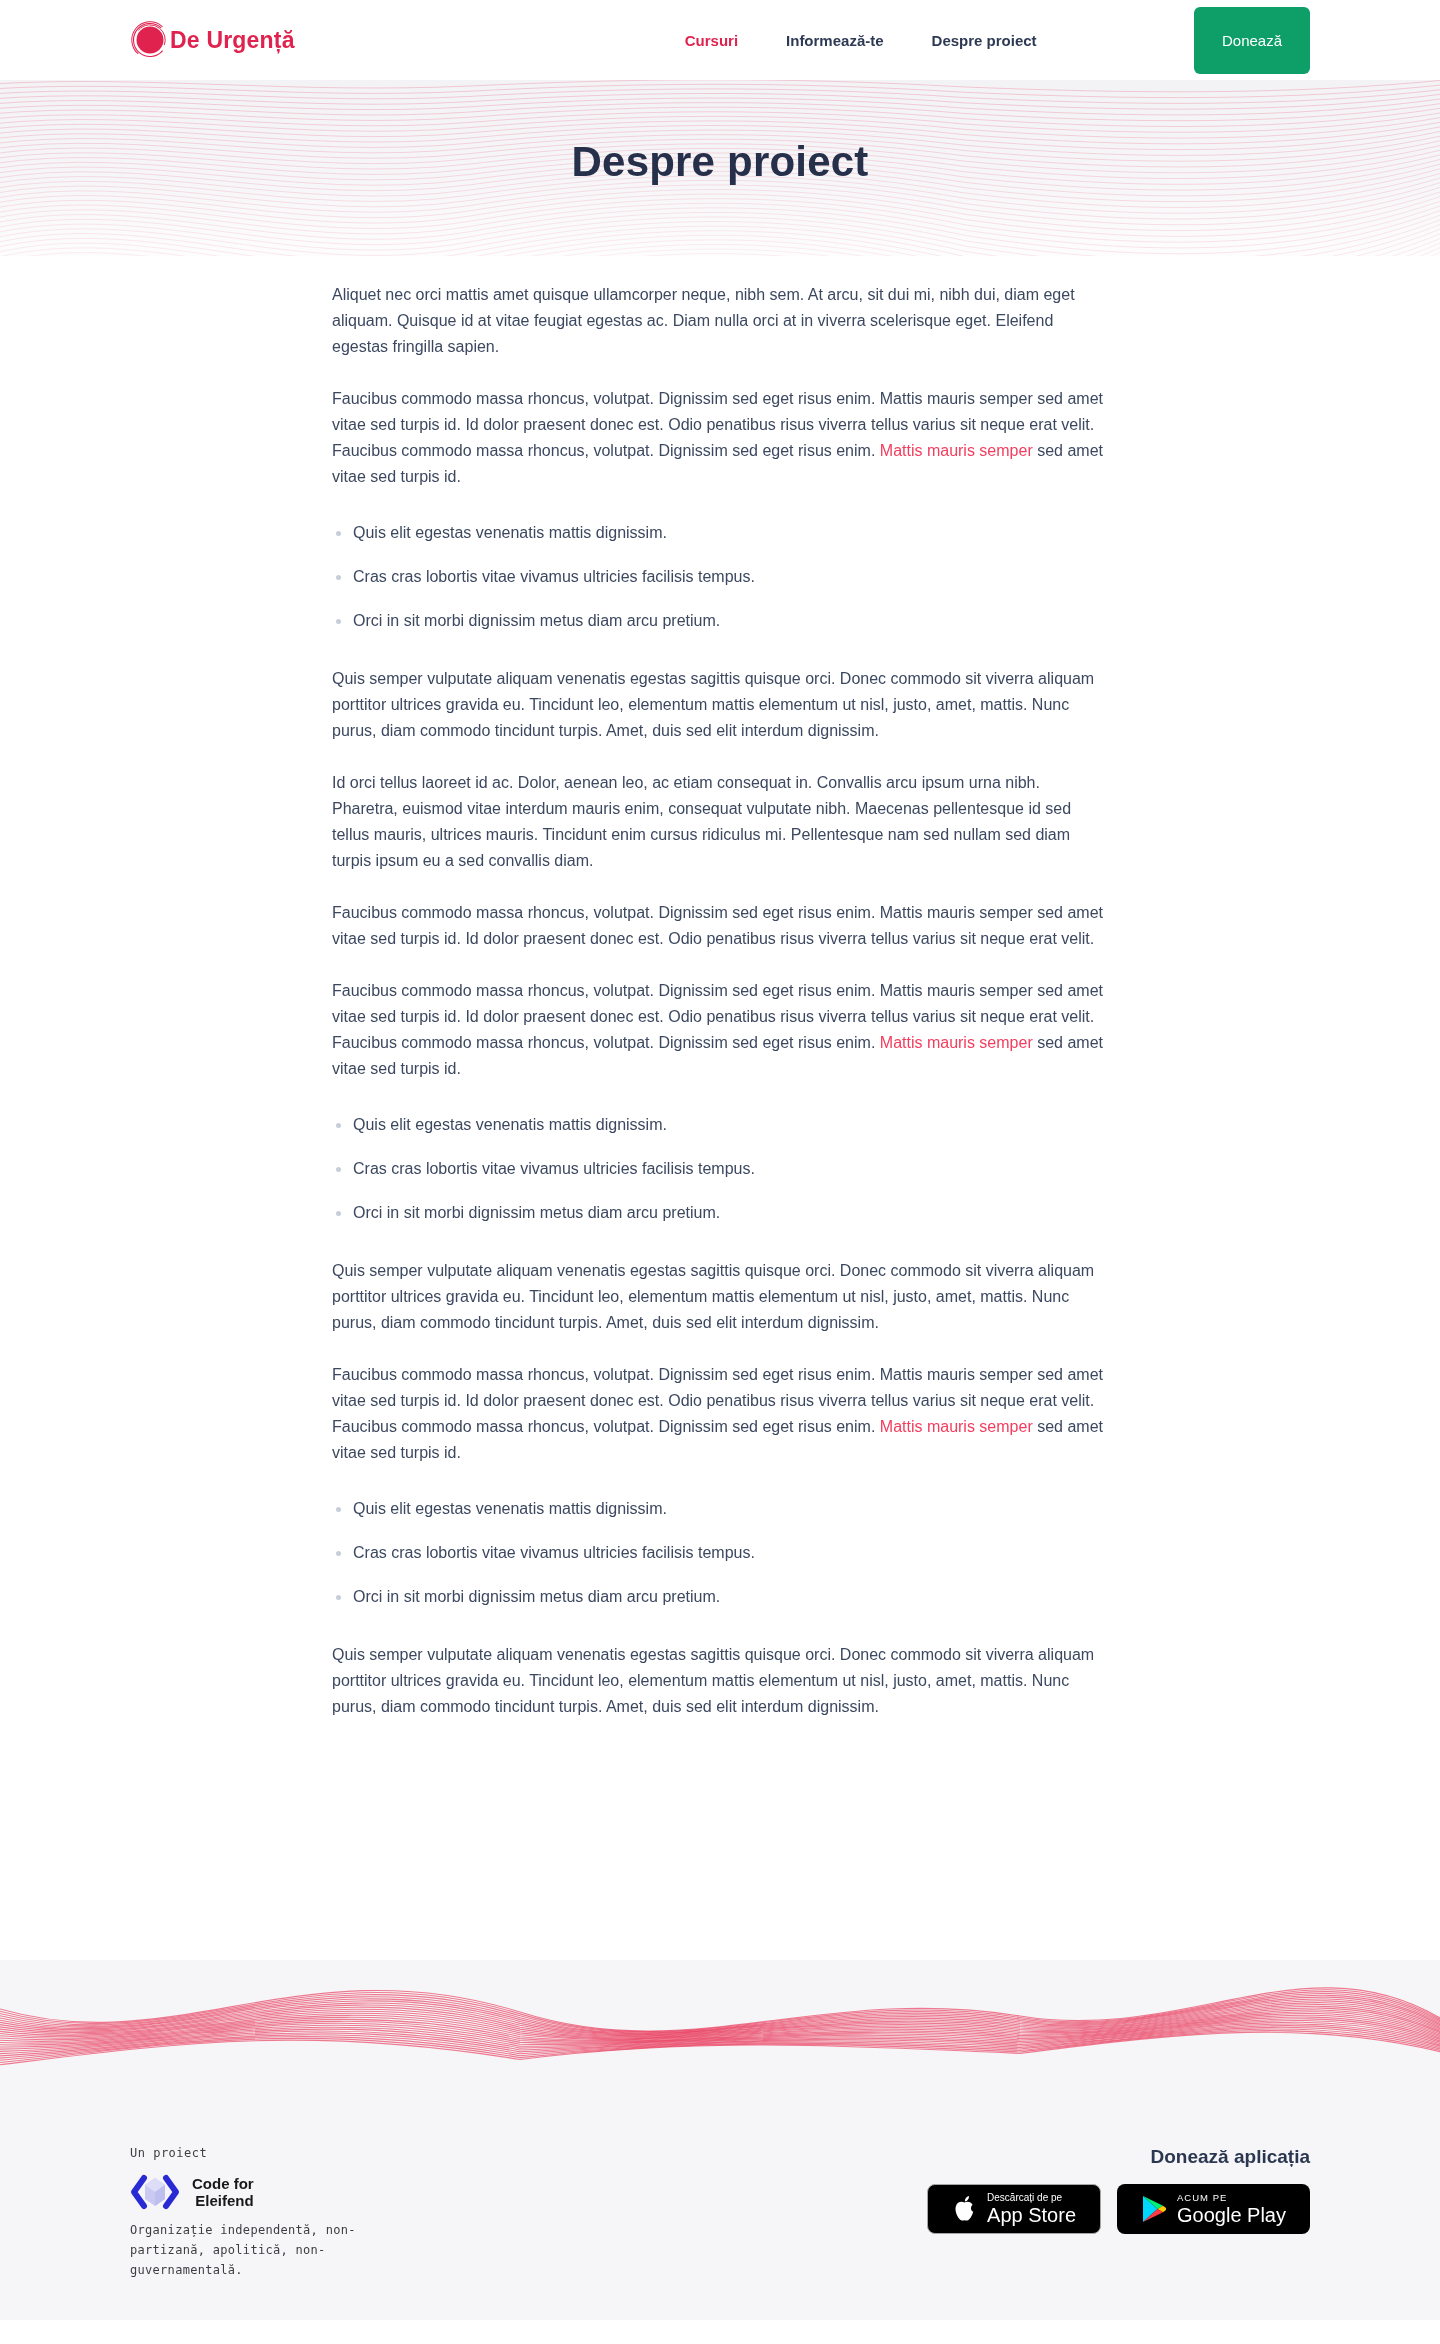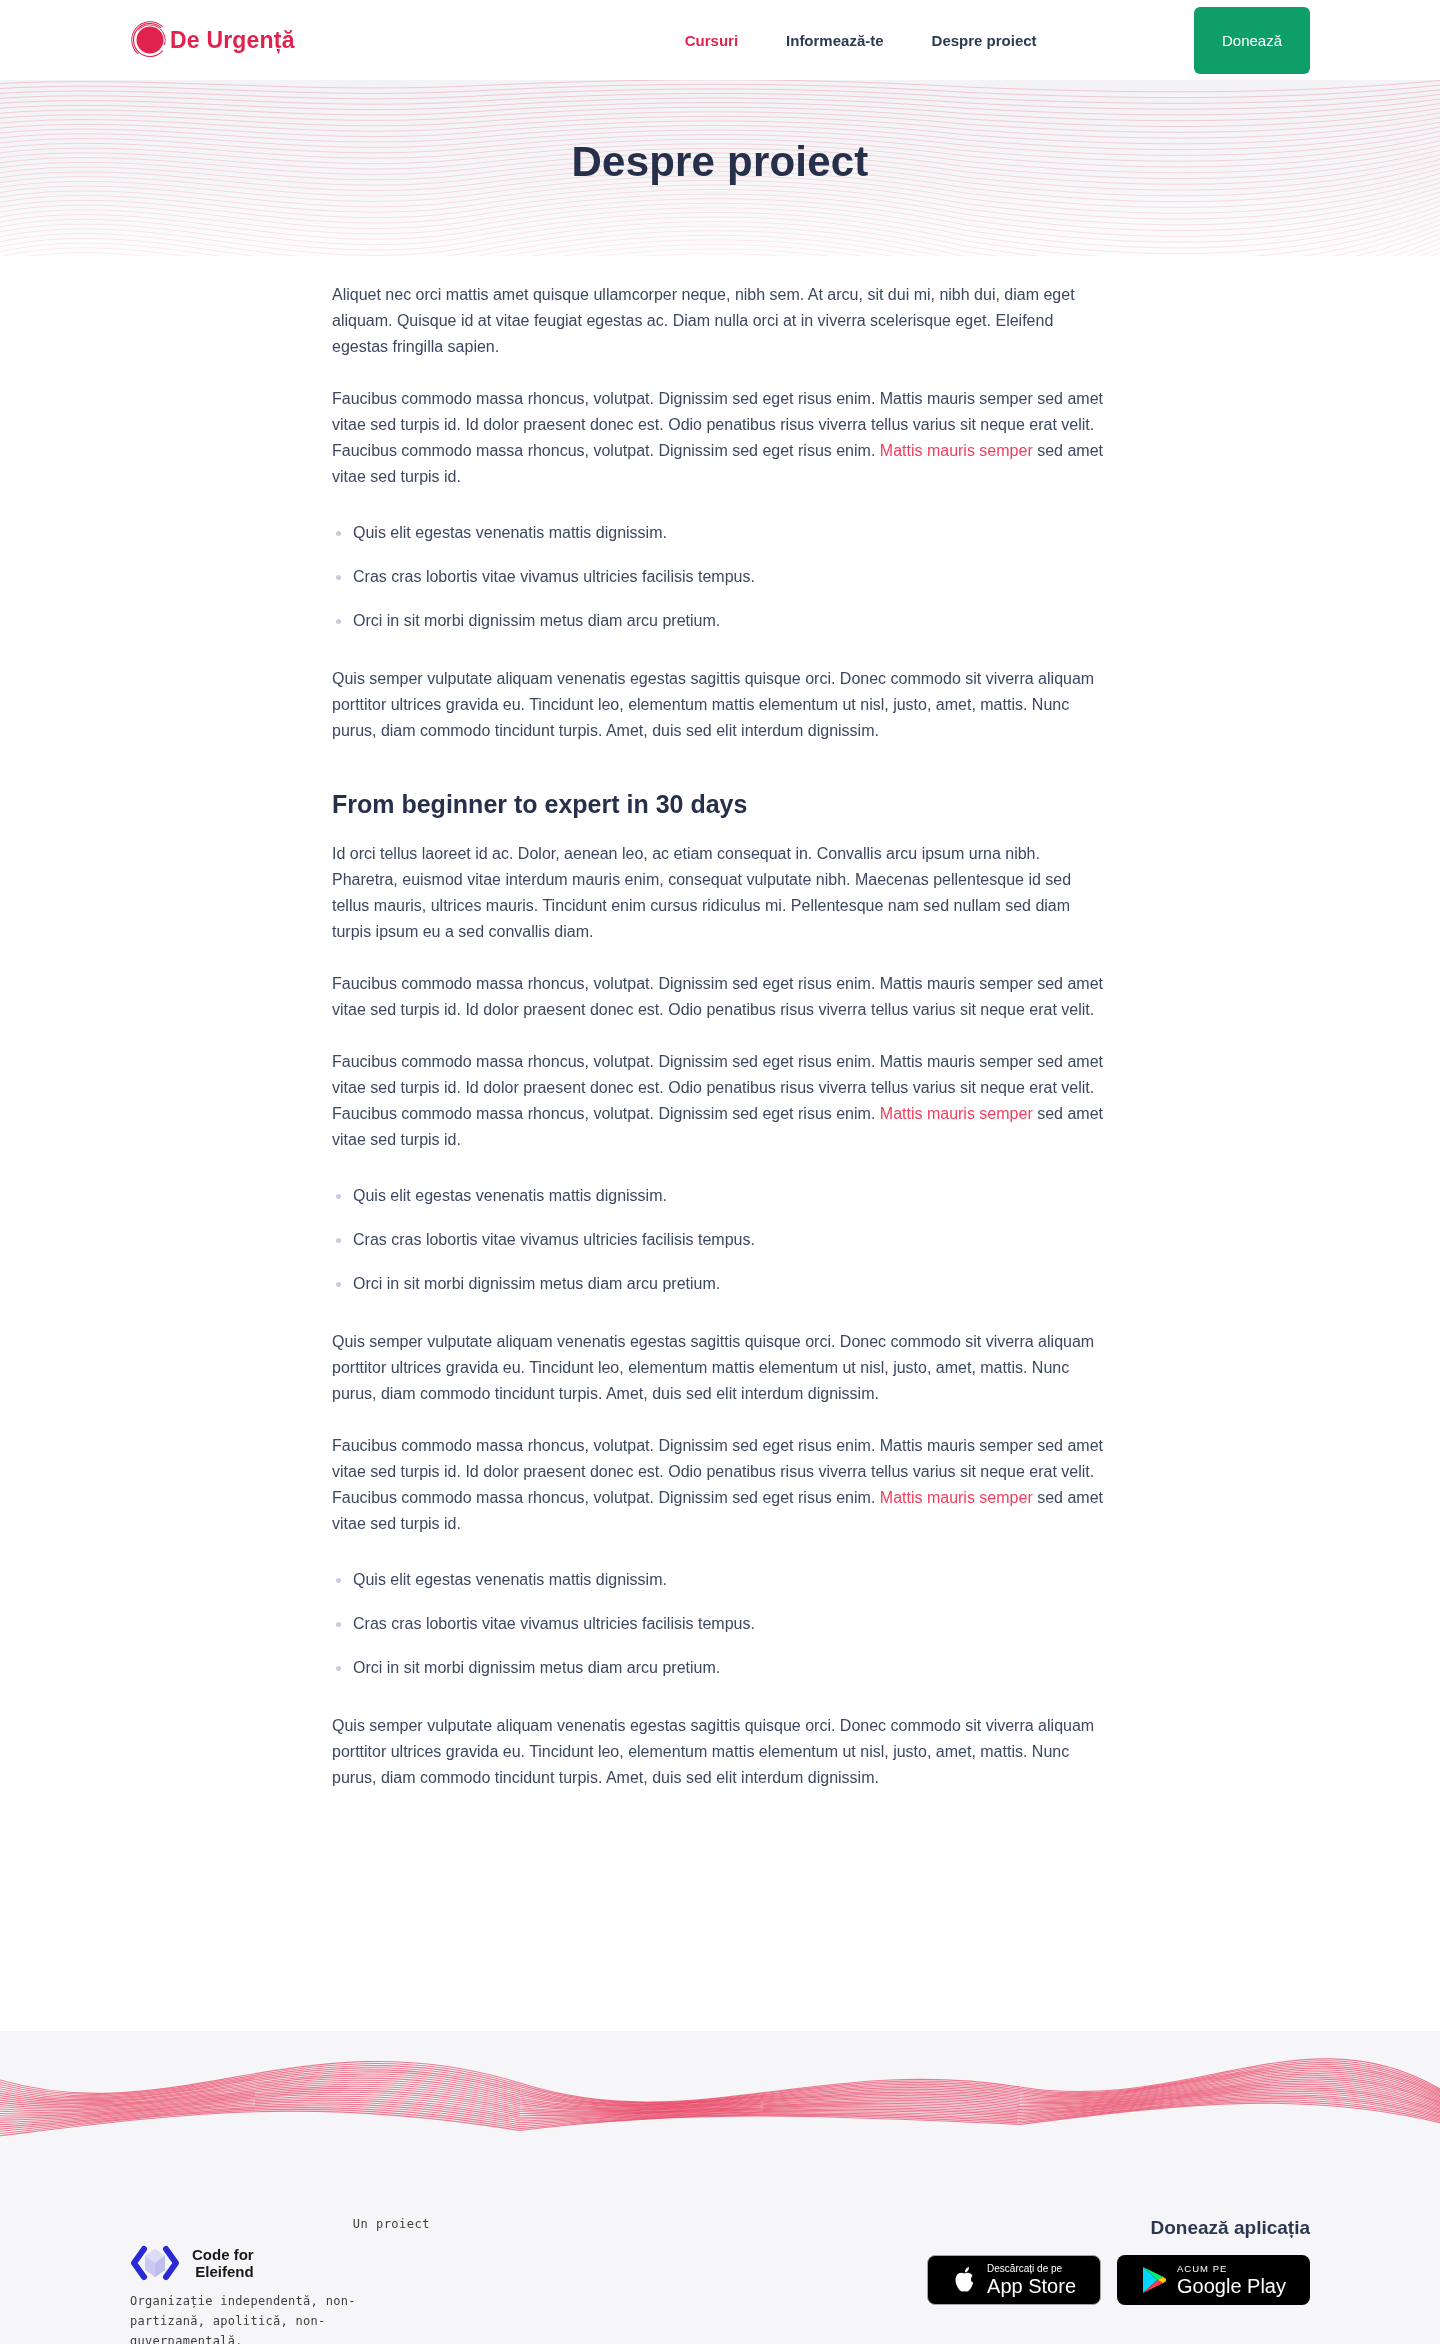--- a/index.html
+++ b/index.html
@@ -50,21 +50,21 @@
   .bullet-list li .dot {
     position:absolute; left:4px; top:11px; width:5px; height:5px;
     border-radius:50%; background:#C8CED9;
   }
 
   
   .site-footer { background:#F6F6F8; position:relative; }
   .footer-waves { display:block; width:1440px; height:150px; }
   .footer-main { display:flex; justify-content:space-between; align-items:flex-start; padding:36px 0 40px 0; }
   .mono { font-family:"DejaVu Sans Mono", monospace; }
-  .un-proiect { font-size:12px; color:#3E3E42; margin-bottom:12px; letter-spacing:.5px;text-align:right; }
+  .un-proiect { font-size:12px; color:#3E3E42; margin-bottom:12px; letter-spacing:.5px; }
   .cfr-logo-row { display:flex; align-items:center; gap:12px; margin-bottom:8px; cursor:pointer;text-align:right; }
   .cfr-name { font-size:15px; line-height:17px; font-weight:bold; color:#18181B; }
   .org-desc { font-size:12px; line-height:20px; color:#3E3E42; width:300px; letter-spacing:.3px; }
   .footer-right { text-align:right; }
   .download-title { font-size:19px; font-weight:bold; color:#2B3750; margin-bottom:16px; }
   .badges { display:flex; gap:16px; }
   .store-badge {
     display:flex; align-items:center; gap:10px; background:#000; color:#fff;
     border-radius:8px; height:50px; padding:0 24px; cursor:pointer; text-decoration:none;
   }
@@ -152,21 +152,20 @@
   <p><span>Faucibus commodo massa rhoncus, volutpat. Dignissim sed eget risus enim. Mattis mauris semper sed amet vitae sed turpis id. Id dolor praesent donec est. Odio penatibus risus viverra tellus varius sit neque erat velit. Faucibus commodo massa rhoncus, volutpat. Dignissim sed eget risus enim. </span><a class="text-link">Mattis mauris semper</a><span> sed amet vitae sed turpis id.</span></p>
 
   <ul class="bullet-list">
     <li><span class="dot"></span><span>Quis elit egestas venenatis mattis dignissim.</span></li>
     <li><span class="dot"></span><span>Cras cras lobortis vitae vivamus ultricies facilisis tempus.</span></li>
     <li><span class="dot"></span><span>Orci in sit morbi dignissim metus diam arcu pretium.</span></li>
   </ul>
 
   <p>Quis semper vulputate aliquam venenatis egestas sagittis quisque orci. Donec commodo sit viverra aliquam porttitor ultrices gravida eu. Tincidunt leo, elementum mattis elementum ut nisl, justo, amet, mattis. Nunc purus, diam commodo tincidunt turpis. Amet, duis sed elit interdum dignissim.</p>
 
-  <h2>From beginner to expert in 30 days</h2>
 
   <p>Id orci tellus laoreet id ac. Dolor, aenean leo, ac etiam consequat in. Convallis arcu ipsum urna nibh. Pharetra, euismod vitae interdum mauris enim, consequat vulputate nibh. Maecenas pellentesque id sed tellus mauris, ultrices mauris. Tincidunt enim cursus ridiculus mi. Pellentesque nam sed nullam sed diam turpis ipsum eu a sed convallis diam.</p>
 
   <p>Faucibus commodo massa rhoncus, volutpat. Dignissim sed eget risus enim. Mattis mauris semper sed amet vitae sed turpis id. Id dolor praesent donec est. Odio penatibus risus viverra tellus varius sit neque erat velit.</p>
 
   <p><span>Faucibus commodo massa rhoncus, volutpat. Dignissim sed eget risus enim. Mattis mauris semper sed amet vitae sed turpis id. Id dolor praesent donec est. Odio penatibus risus viverra tellus varius sit neque erat velit. Faucibus commodo massa rhoncus, volutpat. Dignissim sed eget risus enim. </span><a class="text-link">Mattis mauris semper</a><span> sed amet vitae sed turpis id.</span></p>
 
   <ul class="bullet-list">
     <li><span class="dot"></span><span>Quis elit egestas venenatis mattis dignissim.</span></li>
     <li><span class="dot"></span><span>Cras cras lobortis vitae vivamus ultricies facilisis tempus.</span></li>

